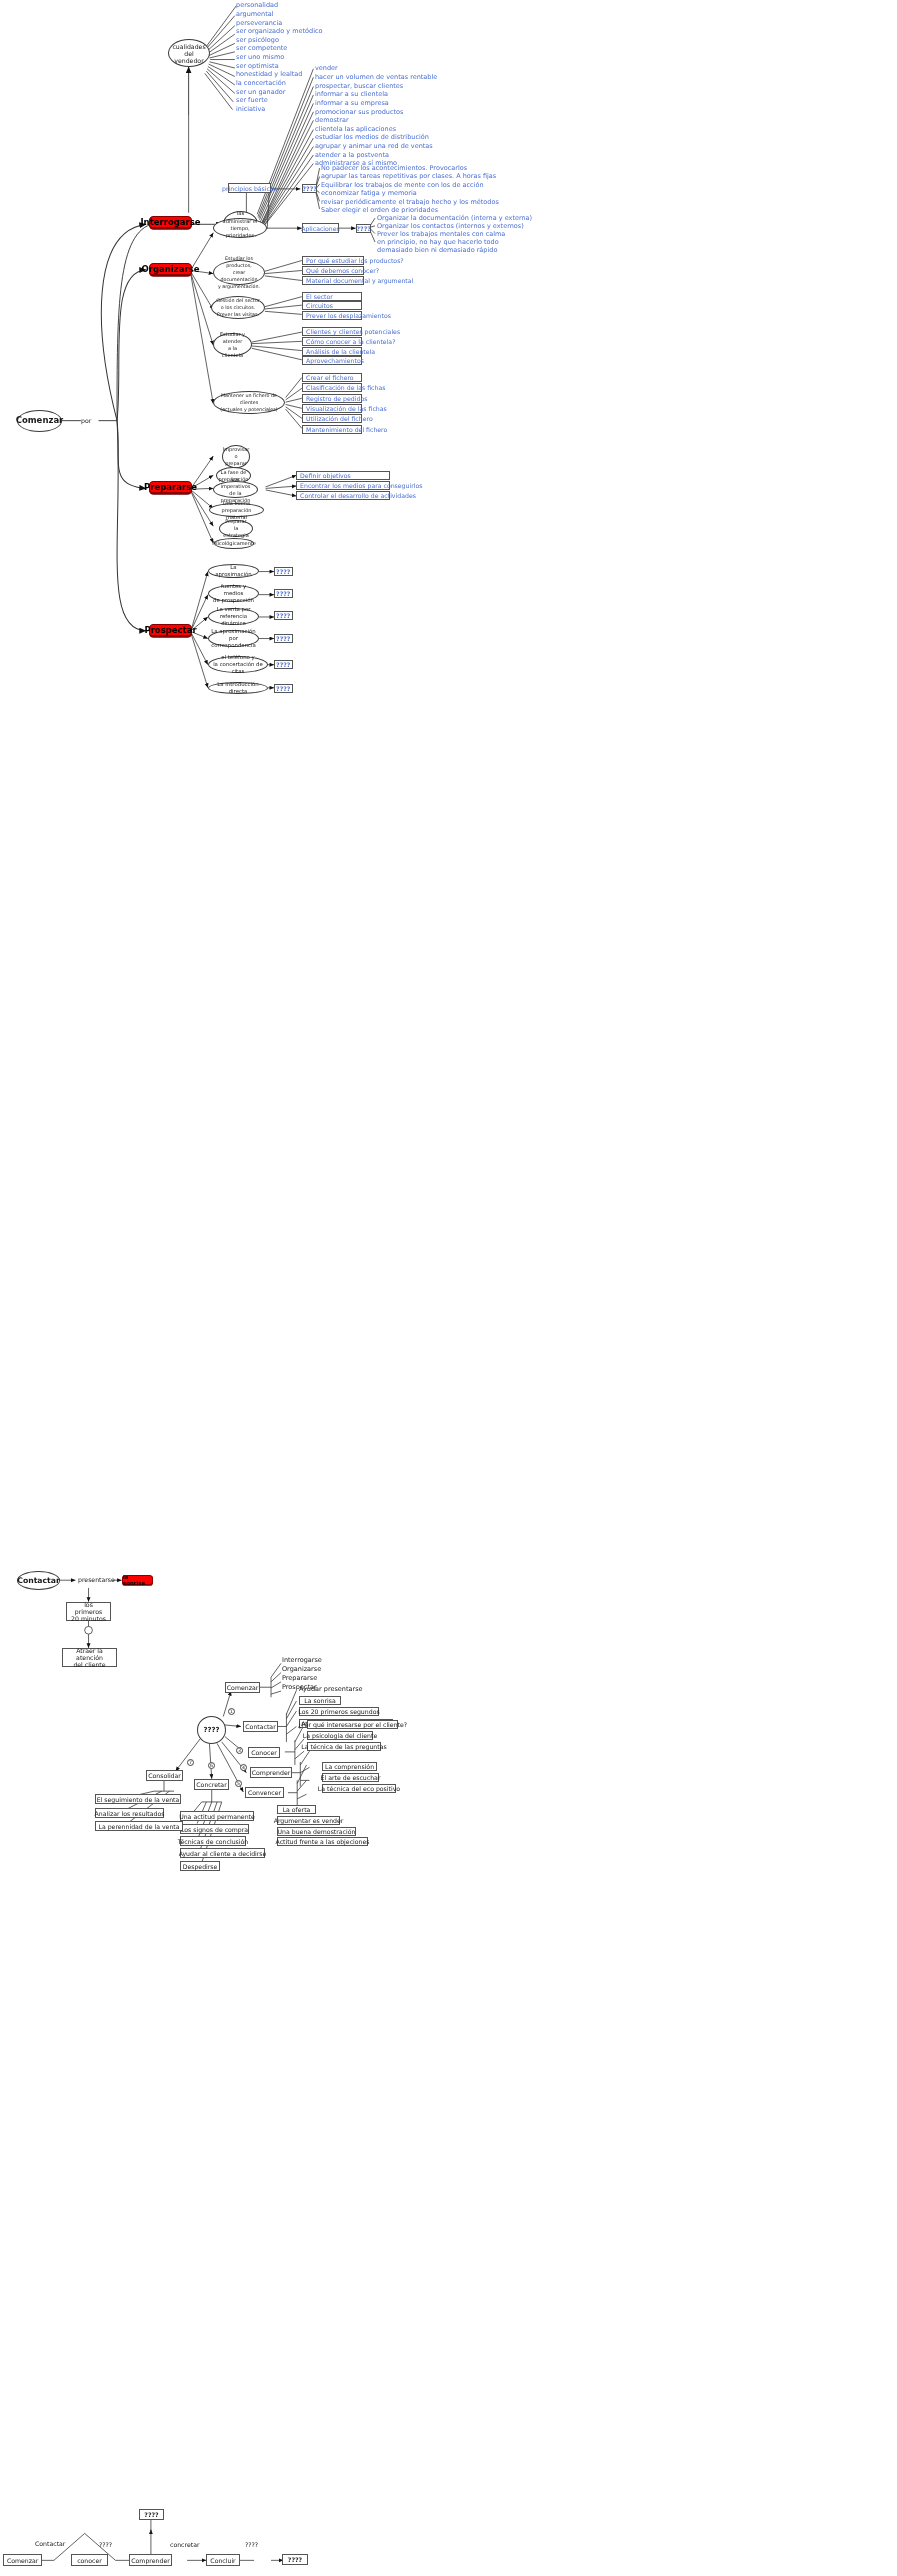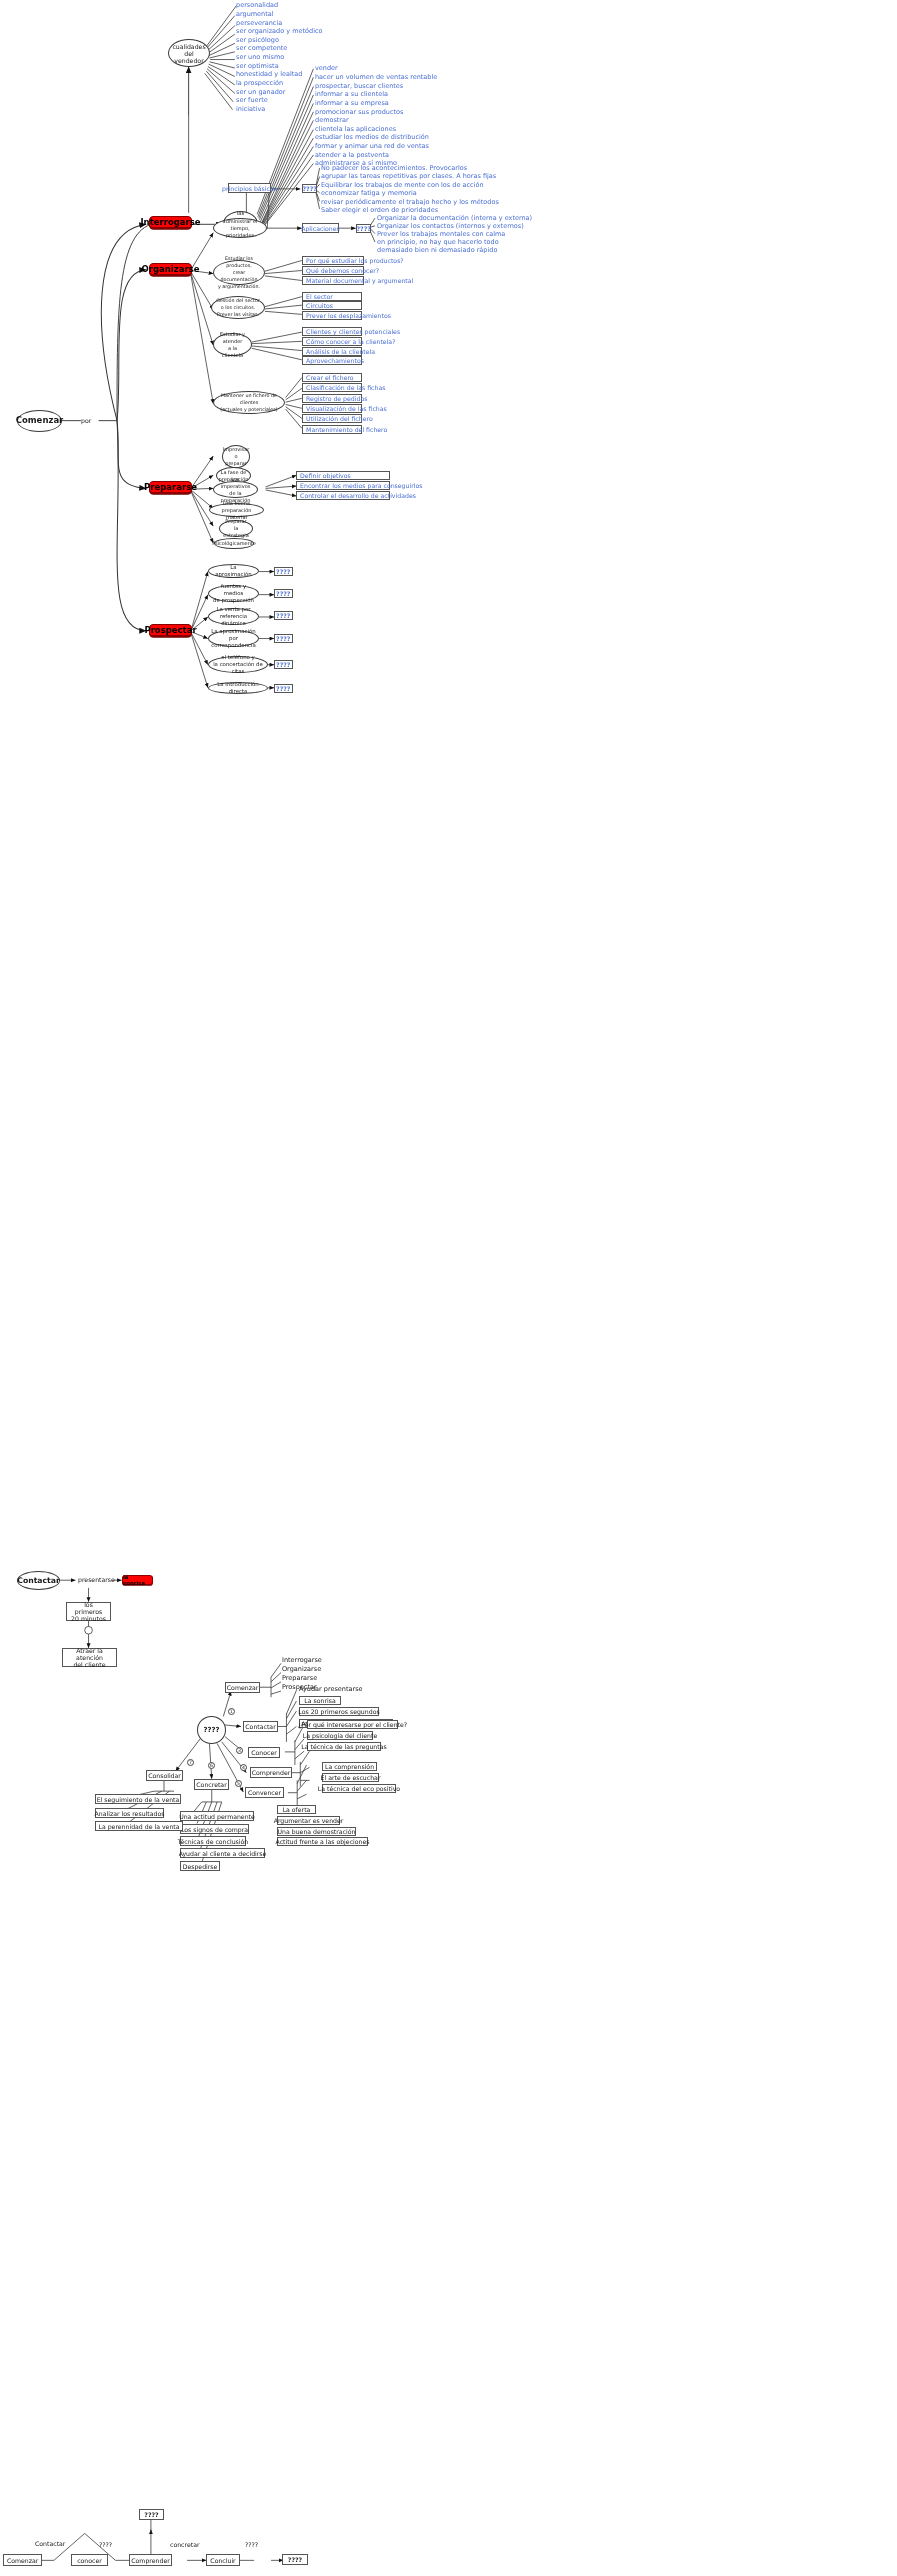--- a/index.html
+++ b/index.html
@@ -305,42 +305,42 @@
   <div id="cualidades-list">
       <div class="node leaf " style="left: 236px; top: 2.3px; white-space: pre-line;">personalidad</div>
       <div class="node leaf " style="left: 236px; top: 11px; white-space: pre-line;">argumental</div>
       <div class="node leaf " style="left: 236px; top: 19.6px; white-space: pre-line;">perseverancia</div>
       <div class="node leaf " style="left: 236px; top: 28px; white-space: pre-line;">ser organizado y metódico</div>
       <div class="node leaf " style="left: 236px; top: 37px; white-space: pre-line;">ser psicólogo</div>
       <div class="node leaf " style="left: 236px; top: 45px; white-space: pre-line; text-align: center;">ser competente</div>
       <div class="node leaf " style="left: 236px; top: 54px; white-space: pre-line;">ser uno mismo</div>
       <div class="node leaf " style="left: 236px; top: 63px; white-space: pre-line;">ser optimista</div>
       <div class="node leaf " style="left: 236px; top: 71px; white-space: pre-line;">honestidad y lealtad</div>
-      <div class="node leaf " style="left: 236px; top: 80px; white-space: pre-line;">la prospección</div>
+      <div class="node leaf " style="left: 236px; top: 80px; white-space: pre-line;">la concertación</div>
       <div class="node leaf " style="left: 236px; top: 89px; white-space: pre-line;">ser un ganador</div>
       <div class="node leaf " style="left: 236px; top: 97px; white-space: pre-line;">ser fuerte</div>
       <div class="node leaf " style="left: 236px; top: 106px; white-space: pre-line;">iniciativa</div>
     </div>
 
   <div class="node ellipse" style="left:223px;top:211px;width:35px;height:26px;">
     <span style="white-space:pre-line;font-size:5.4px;">las misiones
 del vendedor</span>
   </div>
 
   <div id="misiones-list">
       <div class="node leaf " style="left: 315px; top: 65px; white-space: pre-line;">vender</div>
       <div class="node leaf " style="left: 315px; top: 74px; white-space: pre-line;">hacer un volumen de ventas rentable</div>
       <div class="node leaf " style="left: 315px; top: 83px; white-space: pre-line;">prospectar, buscar clientes</div>
       <div class="node leaf " style="left: 315px; top: 91px; white-space: pre-line;">informar a su clientela</div>
       <div class="node leaf " style="left: 315px; top: 100px; white-space: pre-line;">informar a su empresa</div>
       <div class="node leaf " style="left: 315px; top: 109px; white-space: pre-line;">promocionar sus productos</div>
       <div class="node leaf " style="left: 315px; top: 117px; white-space: pre-line;">demostrar</div>
       <div class="node leaf " style="left: 315px; top: 126px; white-space: pre-line;">clientela las aplicaciones</div>
       <div class="node leaf " style="left: 315px; top: 134px; white-space: pre-line;">estudiar los medios de distribución</div>
-      <div class="node leaf " style="left: 315px; top: 143px; white-space: pre-line;">formar y animar una red de ventas</div>
+      <div class="node leaf " style="left: 315px; top: 143px; white-space: pre-line;">agrupar y animar una red de ventas</div>
       <div class="node leaf " style="left: 315px; top: 152px; white-space: pre-line;">atender a la postventa</div>
       <div class="node leaf " style="left: 315px; top: 160px; white-space: pre-line;">administrarse a sí mismo</div>
     </div>
 
   <div class="node redbox" style="left:149px;top:263px;width:43px;height:13px;">
     <span>Organizarse</span>
   </div>
 
   <div class="node ellipse" style="left:213px;top:218px;width:54px;height:20px;">
     <span style="white-space:pre-line;font-size:5px;">administrar el tiempo,

